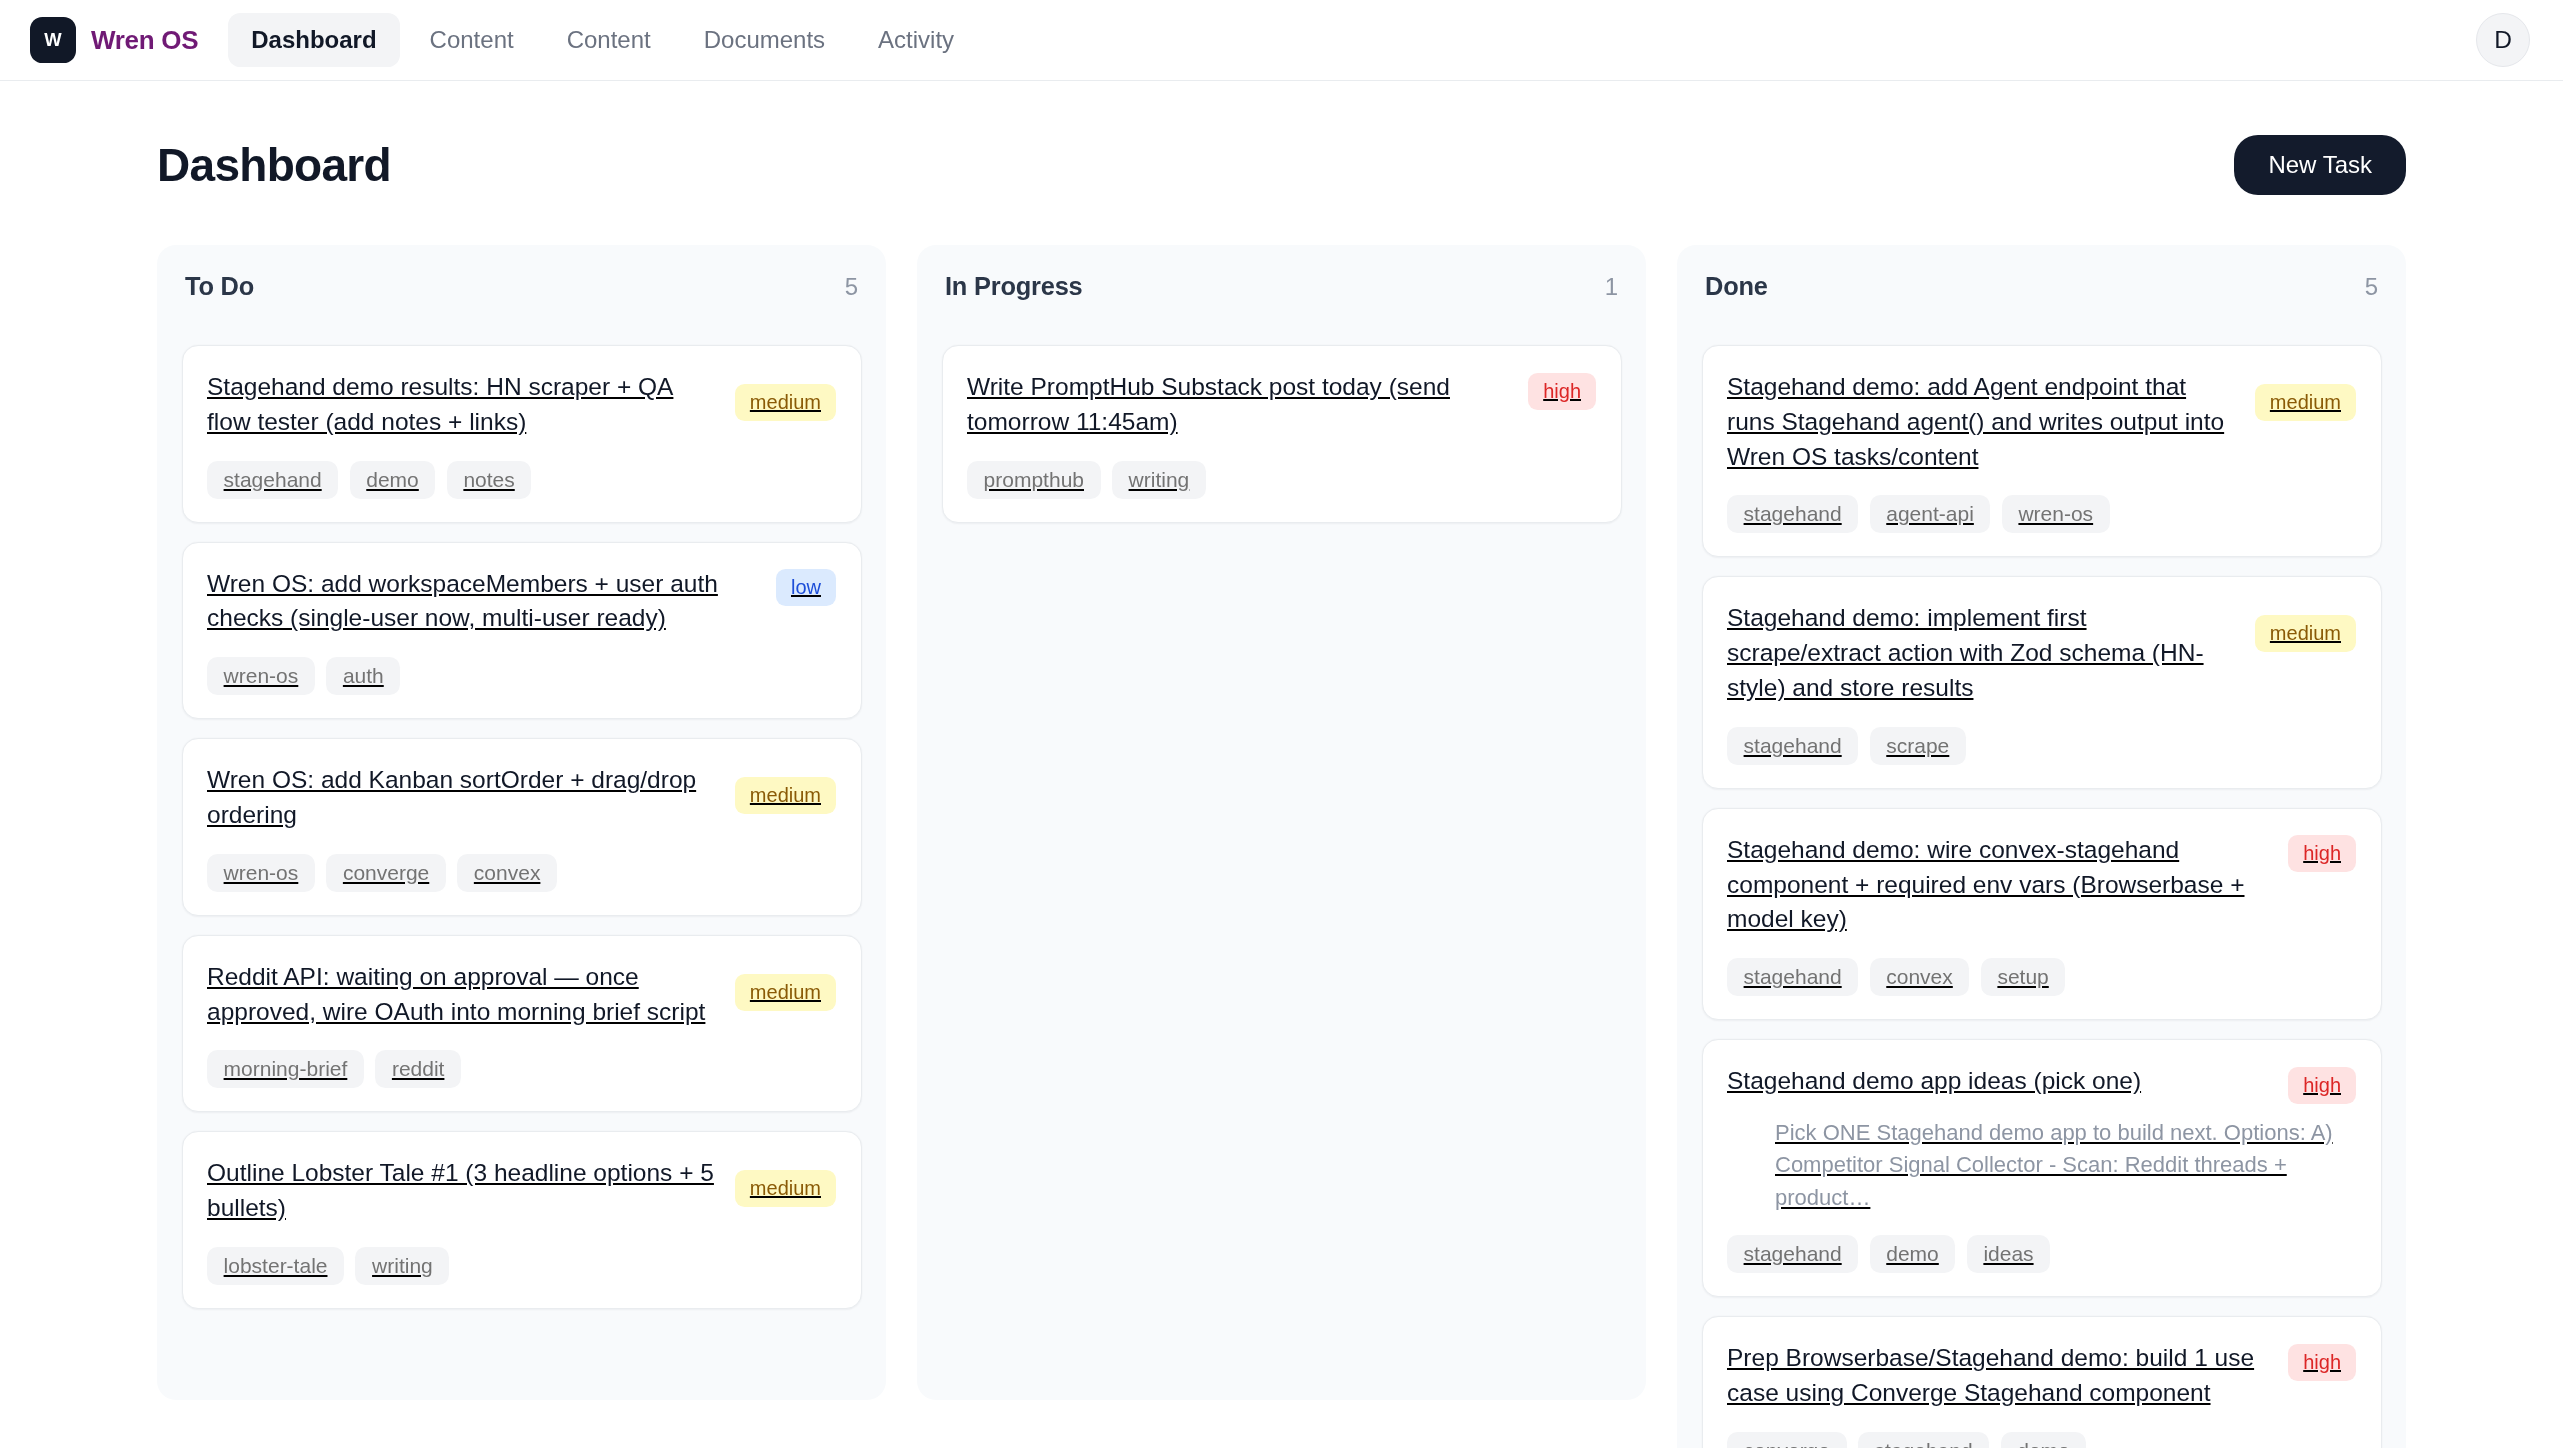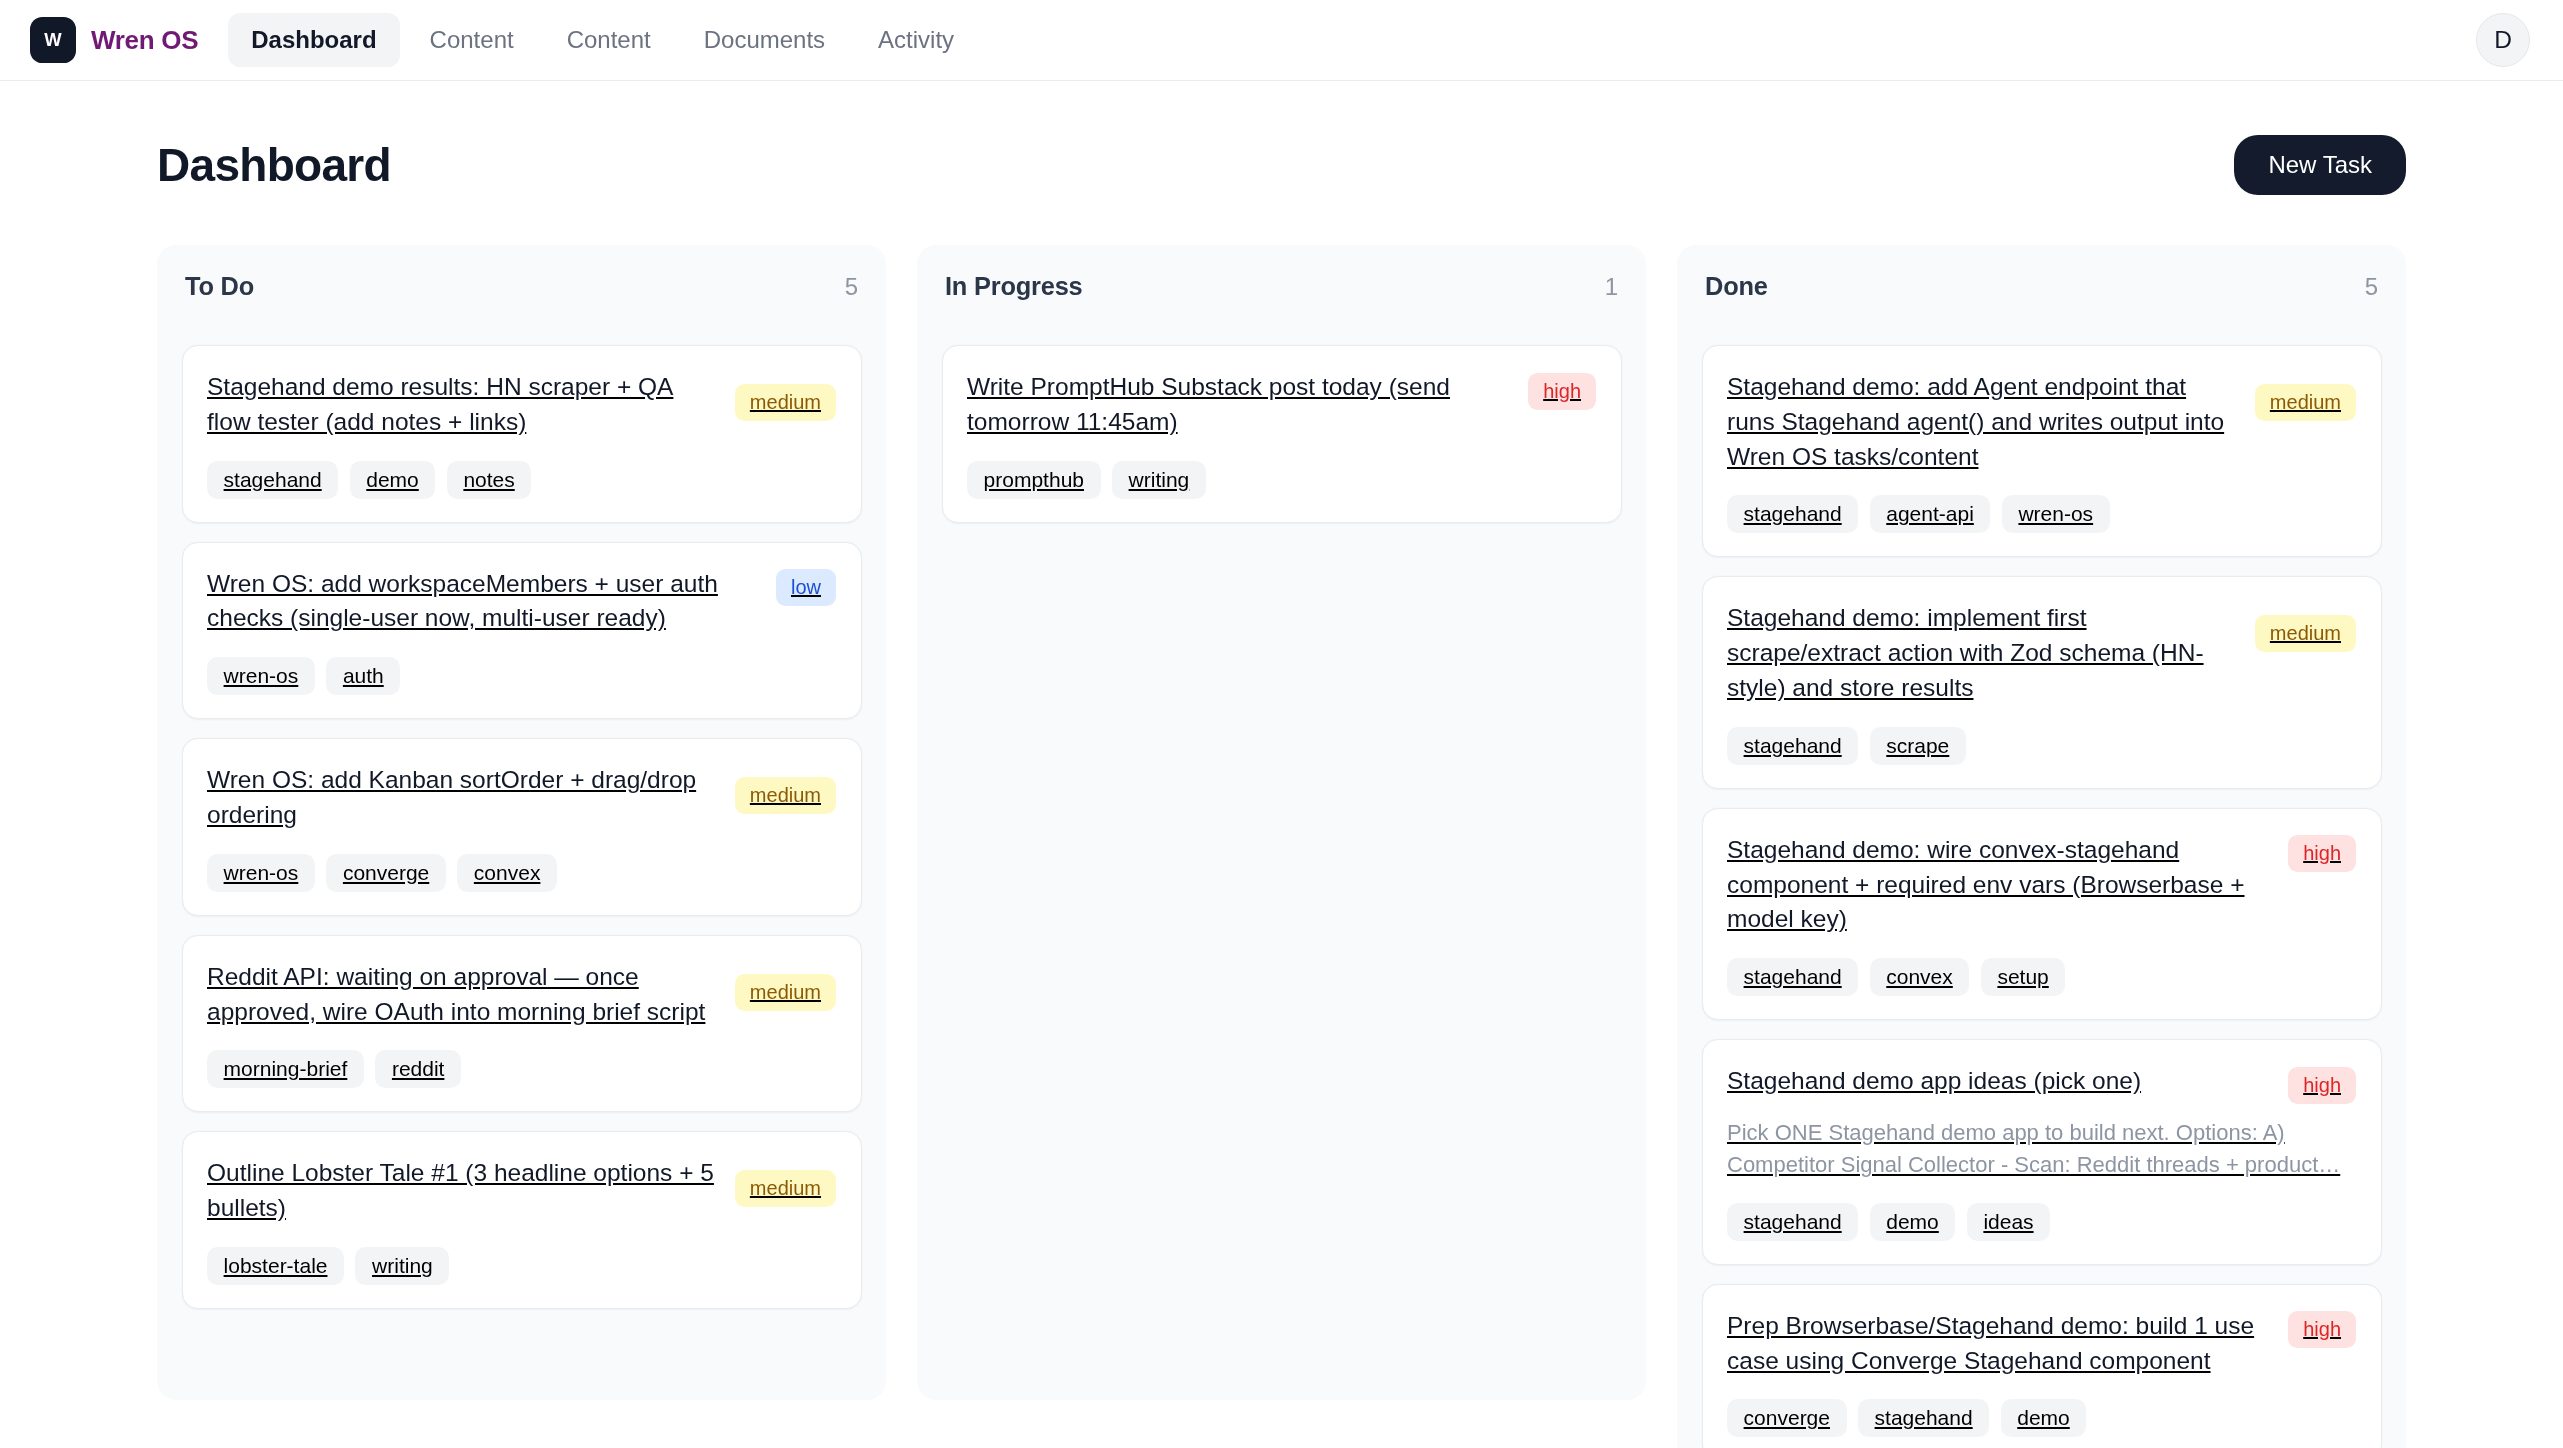--- a/index.html
+++ b/index.html
@@ -160,31 +160,32 @@
   }
   .badge.medium { background: #fef9c3; color: #8a5a06; margin-top: 14px; }
   .badge.low    { background: #dbeafe; color: #1d4ed8; }
   .badge.high   { background: #fee2e2; color: #dc2626; }
 
   .card-desc {
     font-size: 22px;
     line-height: 1.48;
     color: #8d95a3;
     margin-top: 13px;
+    margin-left: 48px;
   }
 
   .tags {
     display: flex;
     flex-wrap: wrap;
     gap: 11.4px;
     margin-top: 21px;
   }
   .tag {
     background: #f3f4f6;
-    color: #000000;
+    color: #737373;
     font-size: 21px;
     padding: 7px 16.6px;
     border-radius: 10.5px;
     white-space: nowrap;
   }
 </style>
 </head>
 <body>
 
 <div class="topbar">

